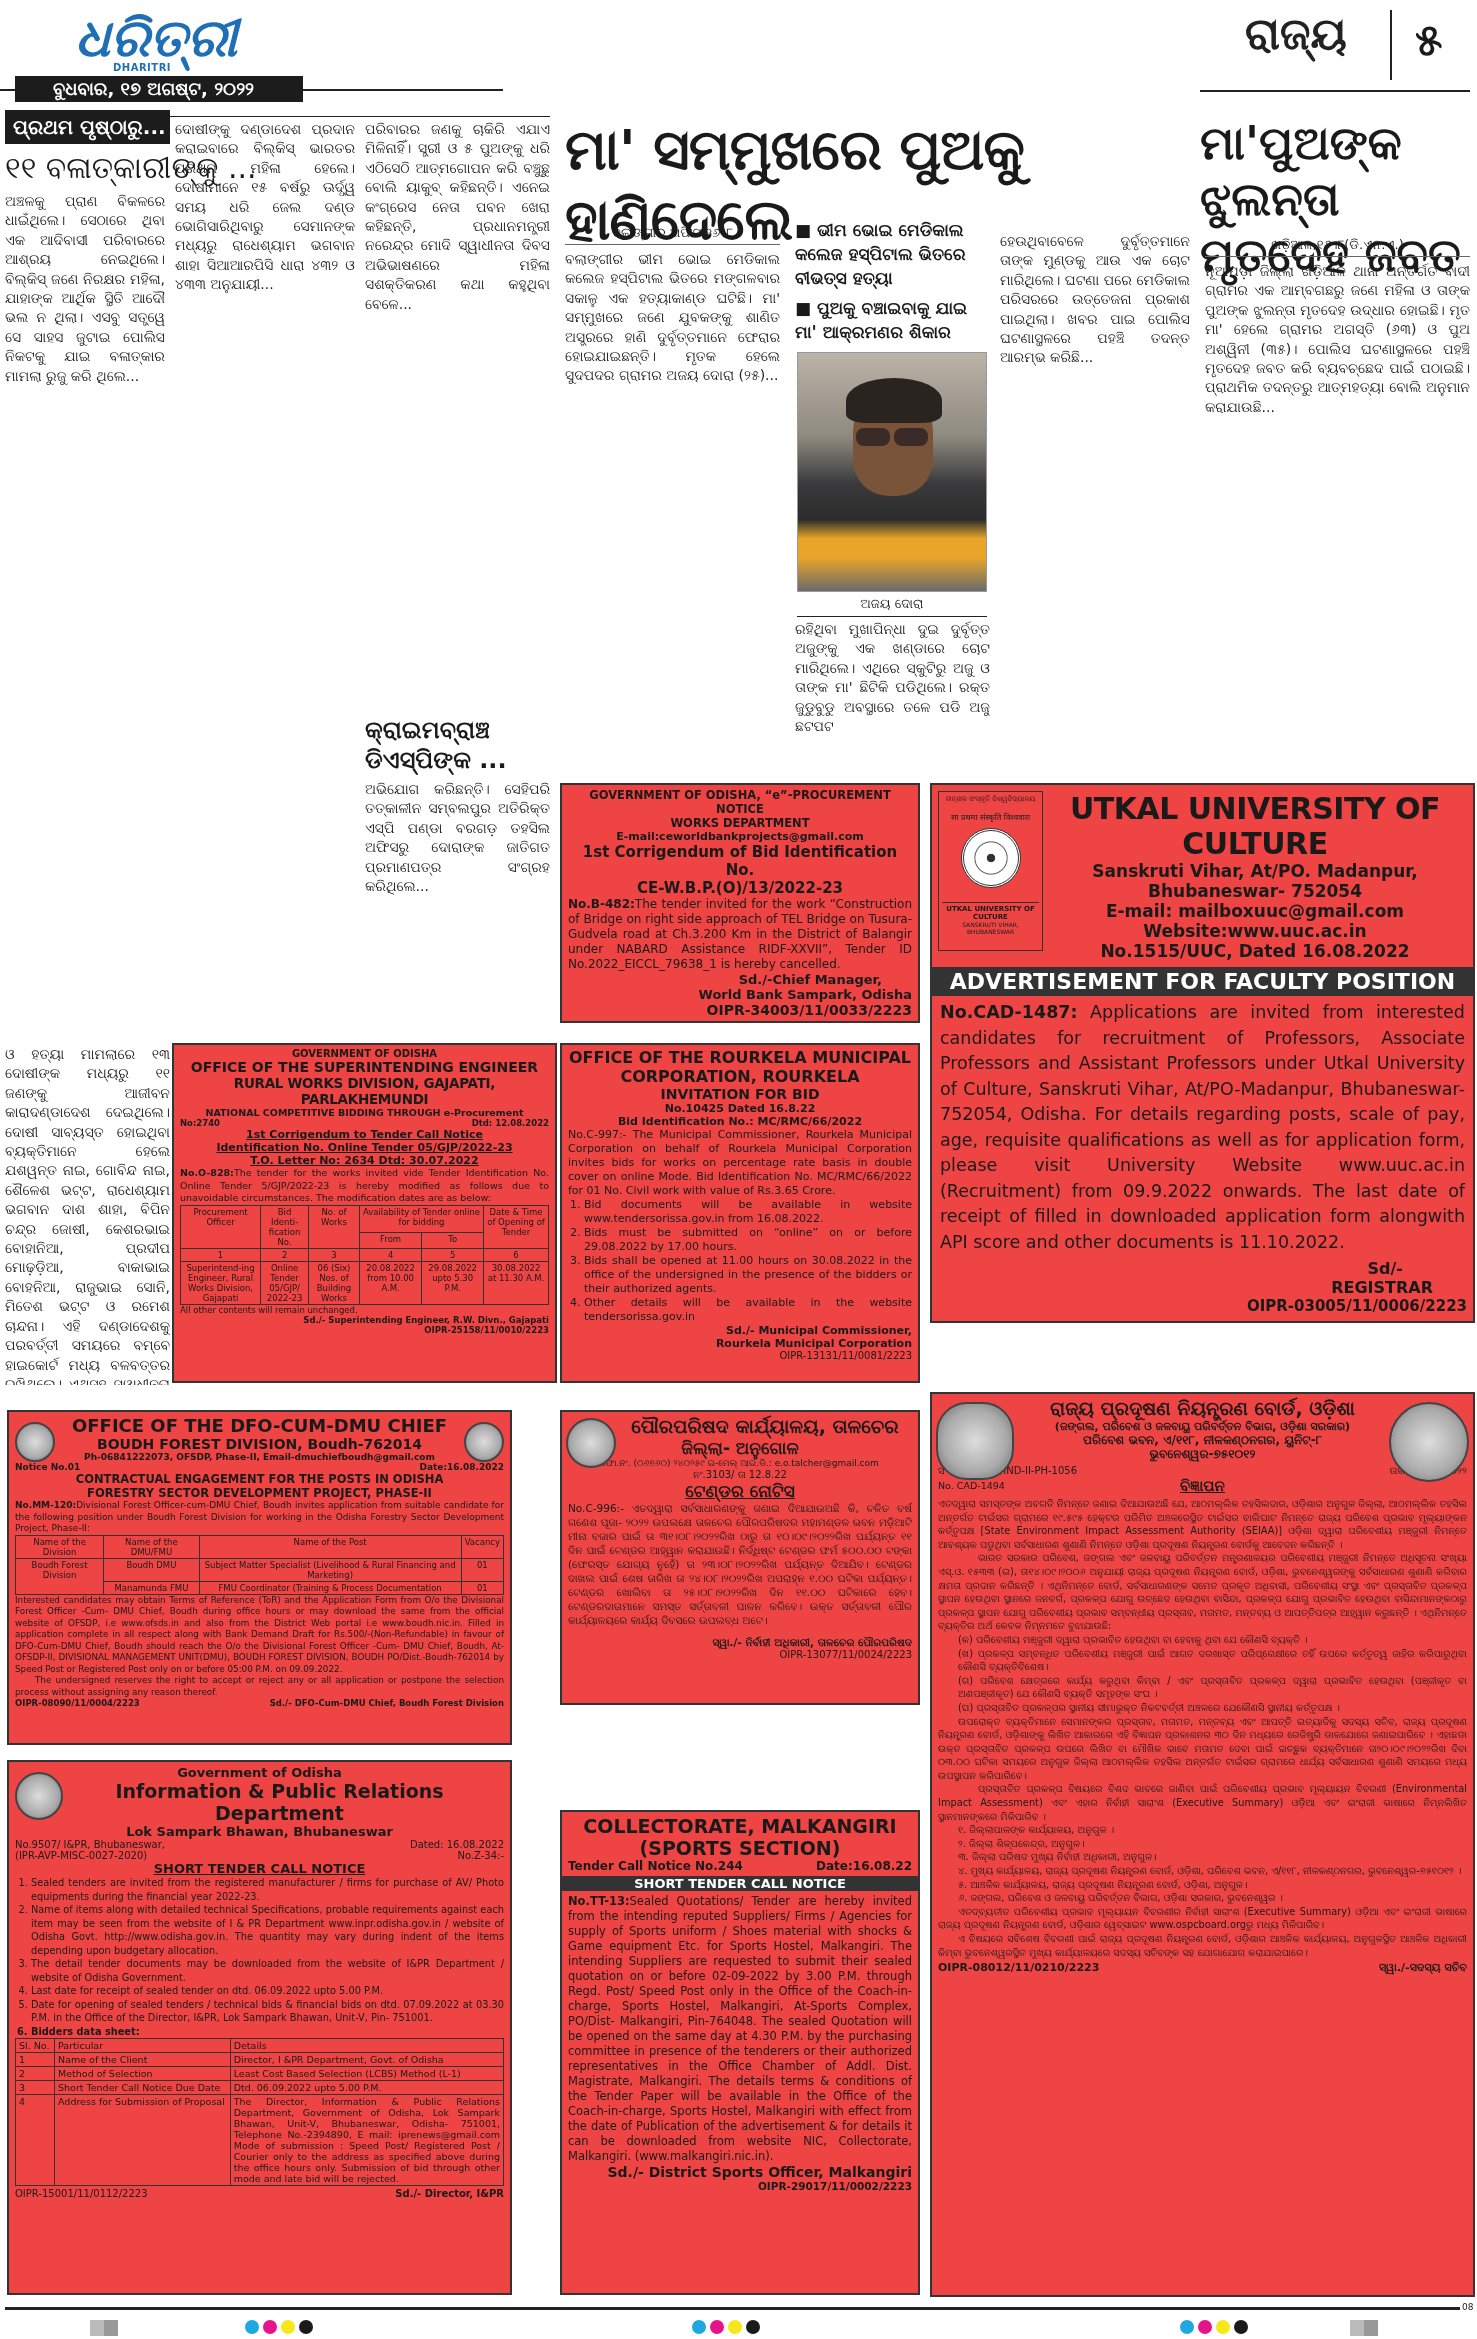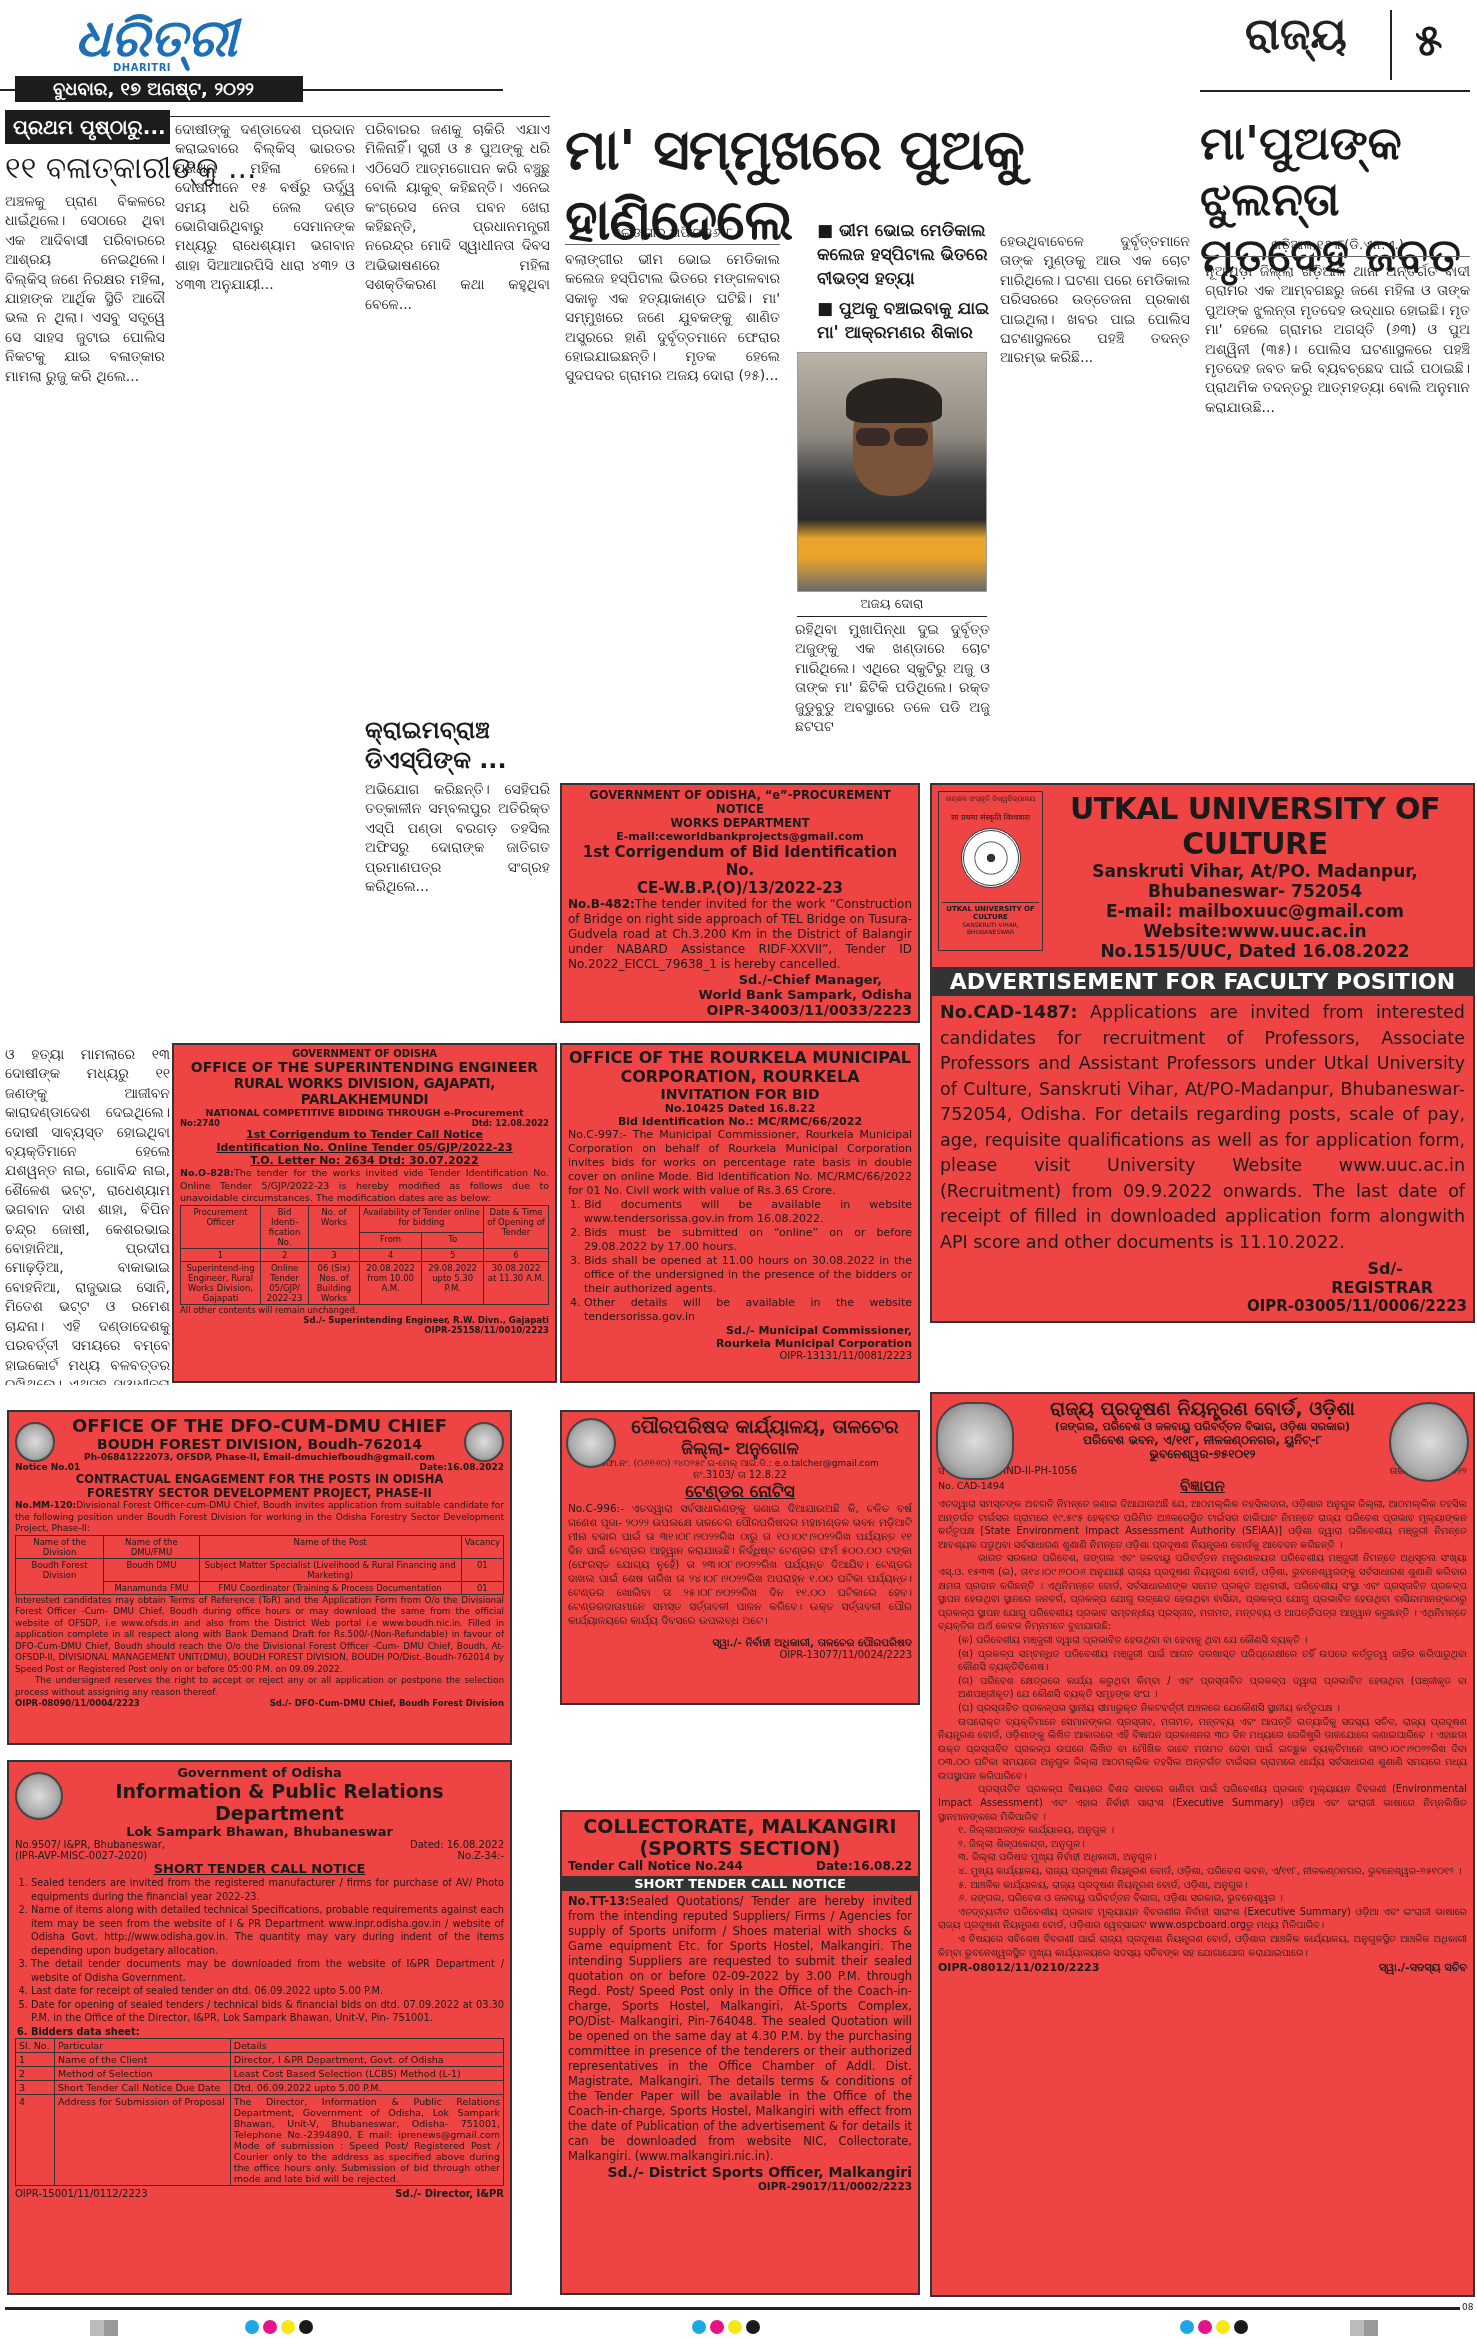--- a/index.html
+++ b/index.html
@@ -63,21 +63,21 @@
 <div class="abs col-text" style="left:5px;top:192px;width:160px;height:850px;">ଅଞ୍ଚଳକୁ ପ୍ରାଣ ବିକଳରେ ଧାଇଁଥିଲେ। ସେଠାରେ ଥିବା ଏକ ଆଦିବାସୀ ପରିବାରରେ ଆଶ୍ରୟ ନେଇଥିଲେ। ବିଲ୍‌କିସ୍ ଜଣେ ନିରକ୍ଷର ମହିଳା, ଯାହାଙ୍କ ଆର୍ଥିକ ସ୍ଥିତି ଆଦୌ ଭଲ ନ ଥିଲା। ଏସବୁ ସତ୍ତ୍ୱେ ସେ ସାହସ ଜୁଟାଇ ପୋଲିସ ନିକଟକୁ ଯାଇ ବଳାତ୍କାର ମାମଲା ରୁଜୁ କରି ଥିଲେ...</div>
 <div class="abs col-text" style="left:175px;top:120px;width:180px;height:920px;">ଦୋଷୀଙ୍କୁ ଦଣ୍ଡାଦେଶ ପ୍ରଦାନ କରାଇବାରେ ବିଲ୍‌କିସ୍ ଭାରତର ପ୍ରଥମ ମହିଳା ହେଲେ। ଦୋଷୀମାନେ ୧୫ ବର୍ଷରୁ ଊର୍ଦ୍ଧ୍ୱ ସମୟ ଧରି ଜେଲ ଦଣ୍ଡ ଭୋଗିସାରିଥିବାରୁ ସେମାନଙ୍କ ମଧ୍ୟରୁ ରାଧେଶ୍ୟାମ ଭଗବାନ ଶାହା ସିଆଆରପିସି ଧାରା ୪୩୨ ଓ ୪୩୩ ଅନୁଯାୟୀ...</div>
 <div class="abs col-text" style="left:365px;top:120px;width:185px;height:590px;">ପରିବାରର ଜଣକୁ ଚାକିରି ଏଯାଏ ମିଳିନାହିଁ। ସ୍ତ୍ରୀ ଓ ୫ ପୁଅଙ୍କୁ ଧରି ଏଠିସେଠି ଆତ୍ମଗୋପନ କରି ବଞ୍ଚୁଛୁ ବୋଲି ୟାକୁବ୍ କହିଛନ୍ତି। ଏନେଇ କଂଗ୍ରେସ ନେତା ପବନ ଖେରା କହିଛନ୍ତି, ପ୍ରଧାନମନ୍ତ୍ରୀ ନରେନ୍ଦ୍ର ମୋଦି ସ୍ୱାଧୀନତା ଦିବସ ଅଭିଭାଷଣରେ ମହିଳା ସଶକ୍ତିକରଣ କଥା କହୁଥିବା ବେଳେ...</div>
 <div class="abs" style="left:365px;top:715px;width:185px;font-size:24px;font-weight:bold;line-height:30px;">କ୍ରାଇମବ୍ରାଞ୍ଚ ଡିଏସ୍‌ପିଙ୍କ ...</div>
 <div class="abs col-text" style="left:365px;top:780px;width:185px;height:260px;">ଅଭିଯୋଗ କରିଛନ୍ତି। ସେହିପରି ତତ୍କାଳୀନ ସମ୍ବଲପୁର ଅତିରିକ୍ତ ଏସ୍‌ପି ପଣ୍ଡା ବରଗଡ଼ ତହସିଲ ଅଫିସରୁ ଦୋରାଙ୍କ ଜାତିଗତ ପ୍ରମାଣପତ୍ର ସଂଗ୍ରହ କରିଥିଲେ...</div>
 <div class="abs col-text" style="left:5px;top:1045px;width:165px;height:340px;">ଓ ହତ୍ୟା ମାମଲାରେ ୧୩ ଦୋଷୀଙ୍କ ମଧ୍ୟରୁ ୧୧ ଜଣଙ୍କୁ ଆଜୀବନ କାରାଦଣ୍ଡାଦେଶ ଦେଇଥିଲେ। ଦୋଷୀ ସାବ୍ୟସ୍ତ ହୋଇଥିବା ବ୍ୟକ୍ତିମାନେ ହେଲେ ଯଶୱନ୍ତ ନାଇ, ଗୋବିନ୍ଦ ନାଇ, ଶୈଳେଶ ଭଟ୍ଟ, ରାଧେଶ୍ୟାମ ଭଗବାନ ଦାଶ ଶାହା, ବିପିନ ଚନ୍ଦ୍ର ଜୋଷୀ, କେଶରଭାଇ ବୋହାନିଆ, ପ୍ରଦୀପ ମୋଢ଼ଡ଼ିଆ, ବାକାଭାଇ ବୋହନିଆ, ରାଜୁଭାଇ ସୋନି, ମିତେଶ ଭଟ୍ଟ ଓ ରମେଶ ଚାନ୍ଦନା। ଏହି ଦଣ୍ଡାଦେଶକୁ ପରବର୍ତ୍ତୀ ସମୟରେ ବମ୍ବେ ହାଇକୋର୍ଟ ମଧ୍ୟ ବଳବତ୍ତର ରଖିଥିଲେ। ଏଥିସହ ସ୍ୱାଧୀନତା ପରେ କୌଣସି ଦଙ୍ଗା ସମ୍ପର୍କିତ ବଳାତ୍କାର ମାମଲାରେ</div>
 
 <div class="abs main-headline">ମା' ସମ୍ମୁଖରେ ପୁଅକୁ ହାଣିଦେଲେ</div>
 <div class="abs dateline" style="left:565px;top:225px;width:215px;">ବଲାଙ୍ଗୀର ଅଫିସ,୧୬।୮</div>
 <div class="abs col-text" style="left:565px;top:250px;width:215px;height:520px;">ବଲାଙ୍ଗୀର ଭୀମ ଭୋଇ ମେଡିକାଲ କଲେଜ ହସ୍ପିଟାଲ ଭିତରେ ମଙ୍ଗଳବାର ସକାଳୁ ଏକ ହତ୍ୟାକାଣ୍ଡ ଘଟିଛି। ମା' ସମ୍ମୁଖରେ ଜଣେ ଯୁବକଙ୍କୁ ଶାଣିତ ଅସ୍ତ୍ରରେ ହାଣି ଦୁର୍ବୃତ୍ତମାନେ ଫେରାର ହୋଇଯାଇଛନ୍ତି। ମୃତକ ହେଲେ ସୁଦପଦର ଗ୍ରାମର ଅଜୟ ଦୋରା (୨୫)...</div>
-<div class="abs" style="left:817px;top:218px;width:195px;">
+<div class="abs" style="left:795px;top:218px;width:195px;">
   <div class="bullet-head">■ <span>ଭୀମ ଭୋଇ ମେଡିକାଲ କଲେଜ ହସ୍ପିଟାଲ ଭିତରେ ବୀଭତ୍ସ ହତ୍ୟା</span></div>
   <div class="bullet-head" style="margin-top:6px;">■ <span>ପୁଅକୁ ବଞ୍ଚାଇବାକୁ ଯାଇ ମା' ଆକ୍ରମଣର ଶିକାର</span></div>
 </div>
 <div class="abs photo">
   <div class="face"></div>
   <div class="hair"></div>
   <div class="glasses"><span></span><span></span></div>
 </div>
 <div class="abs caption" style="left:797px;top:596px;width:190px;">ଅଜୟ ଦୋରା</div>
 <div class="abs rule" style="left:797px;top:616px;width:190px;height:1px;"></div>

